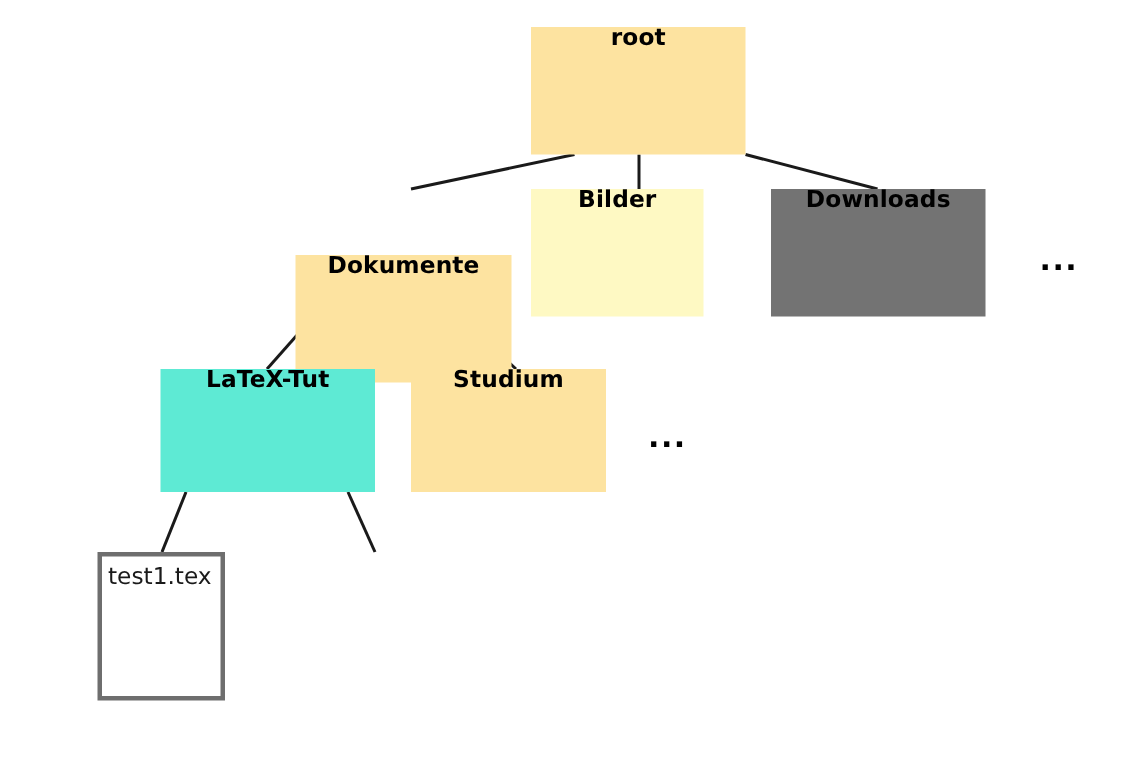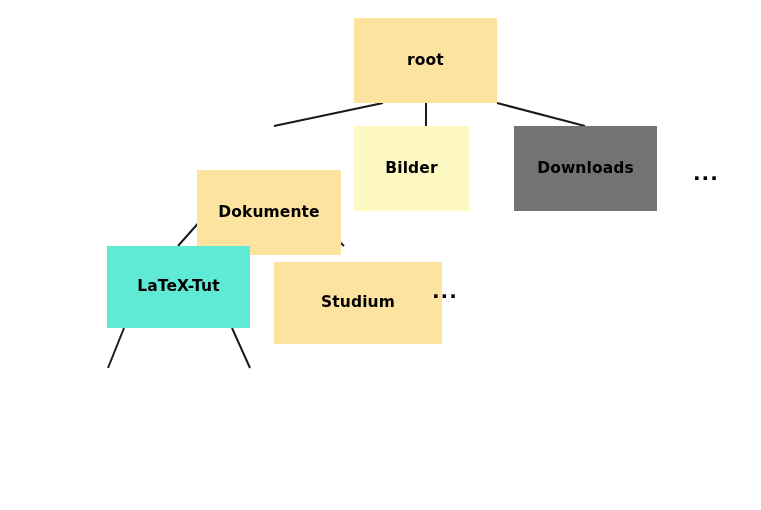--- a/index.html
+++ b/index.html
@@ -26,21 +26,20 @@
     left: 0;
     top: 0;
     width: 761px;
     height: 510px;
     pointer-events: none;
   }
   .node {
     position: absolute;
     box-sizing: border-box;
     display: flex;
-    align-items: center;
     justify-content: center;
   }
   .folder {
     background: #fde3a0;
   }
   .folder .node-label {
     font-weight: bold;
     font-size: 15.5px;
     color: #000000;
     letter-spacing: 0.1px;
@@ -93,18 +92,21 @@
     </div>
     <div class="node folder" style="left: 354px; top: 126px; width: 115px; height: 85px; background: #fef9c3;">
       <span class="node-label">Bilder</span>
     </div>
     <div class="node folder" style="left: 514px; top: 126px; width: 143px; height: 85px; background: #737373;">
       <span class="node-label">Downloads</span>
     </div>
     <div class="node folder" style="left: 107px; top: 246px; width: 143px; height: 82px; background: #5eead4;">
       <span class="node-label">LaTeX-Tut</span>
     </div>
-    <div class="node folder" style="left: 274px; top: 262px; width: 168px; height: 82px; background: rgb(253, 227, 160);">
+    <div class="node folder" style="left: 274px; top: 246px; width: 130px; height: 82px; background: rgb(253, 227, 160);">
       <span class="node-label">Studium</span>
+    </div>
+    <div class="node file" style="left: 65px; top: 368px; width: 85px; height: 99px; background: rgb(255, 255, 255); border-color: rgb(110, 110, 110);">
+      <span class="node-label">test1.tex</span>
     </div>
     <div class="ellipsis" style="left: 693px; top: 163px; color: rgb(0, 0, 0);">...</div>
     <div class="ellipsis" style="left: 432px; top: 281px; color: rgb(0, 0, 0);">...</div>
   </div>
 
 </body></html>

